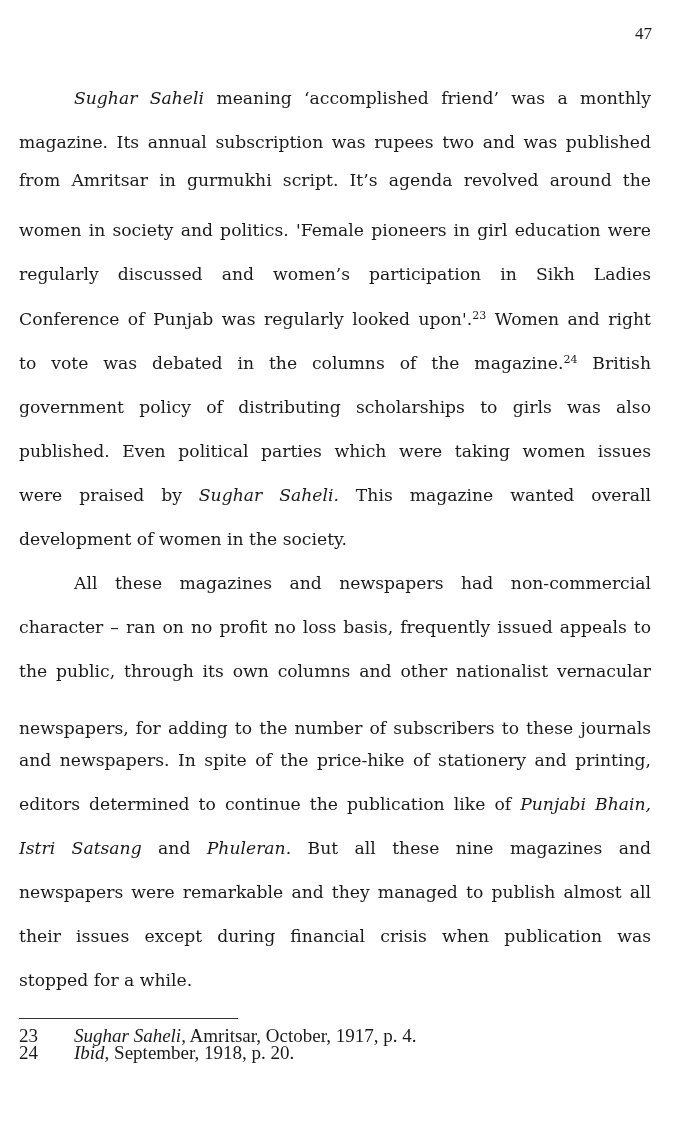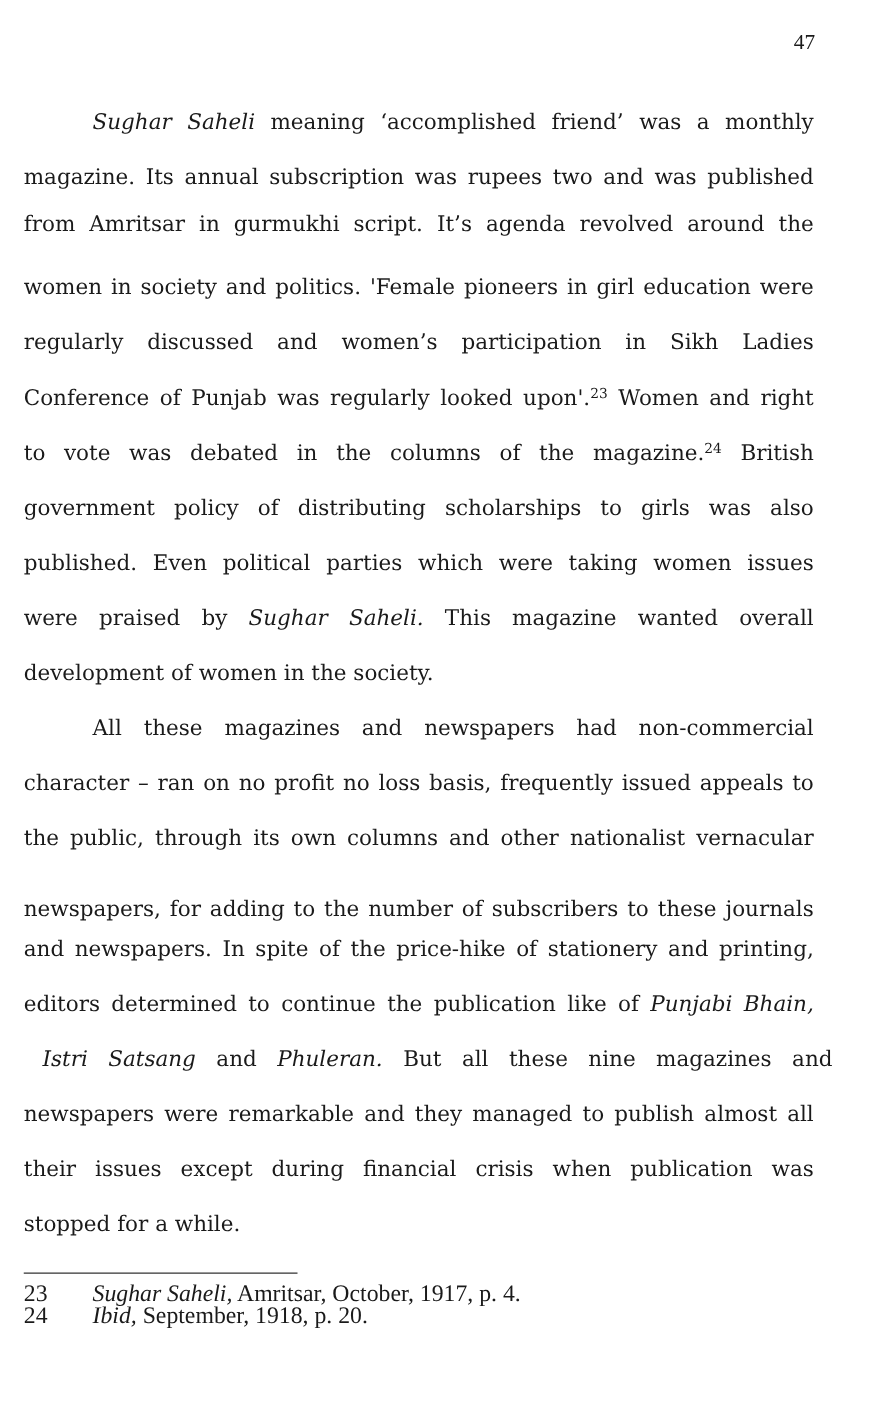--- a/index.html
+++ b/index.html
@@ -37,21 +37,21 @@
     <div class="line" style="top: 395.7px;"><span>government policy of distributing scholarships to girls was also</span></div>
     <div class="line" style="top: 439.8px;"><span>published.  Even political parties which were taking women issues</span></div>
     <div class="line" style="top: 483.9px;"><span>were praised by </span><span class="i">Sughar Saheli.</span><span>  This magazine wanted overall</span></div>
     <div class="line last" style="top: 528px;"><span>development of women in the society.</span></div>
     <div class="line indent" style="top: 572.1px;"><span>All these magazines and newspapers had non-commercial</span></div>
     <div class="line" style="top: 616.2px;"><span>character – ran on no profit no loss basis, frequently issued appeals to</span></div>
     <div class="line" style="top: 660.3px;"><span>the public, through its own columns and other nationalist vernacular</span></div>
     <div class="line" style="top: 717px;"><span>newspapers, for adding to the number of subscribers to these journals</span></div>
     <div class="line" style="top: 748.5px;"><span>and newspapers.  In spite of the price-hike of stationery and printing,</span></div>
     <div class="line" style="top: 792.6px;"><span>editors determined to continue the publication like of </span><span class="i">Punjabi Bhain,</span></div>
-    <div class="line" style="top: 836.7px; margin-left: 15px;"><span class="i">Istri Satsang</span><span> and </span><span class="i">Phuleran.</span><span>  But all these nine magazines and</span></div>
+    <div class="line" style="top: 836.7px;"><span class="i">Istri Satsang</span><span> and </span><span class="i">Phuleran.</span><span>  But all these nine magazines and</span></div>
     <div class="line" style="top: 880.8px;"><span>newspapers were remarkable and they managed to publish almost all</span></div>
     <div class="line" style="top: 924.9px;"><span>their issues except during financial crisis when publication was</span></div>
     <div class="line last" style="top: 969px;"><span>stopped for a while.</span></div>
   </div>
 
 <div class="fn-rule"></div>
 
 <div class="fn" style="top:1028px;">
   <span class="num">23</span><span class="i">Sughar Saheli,</span><span> Amritsar, October, 1917, p. 4.</span>
 </div>

